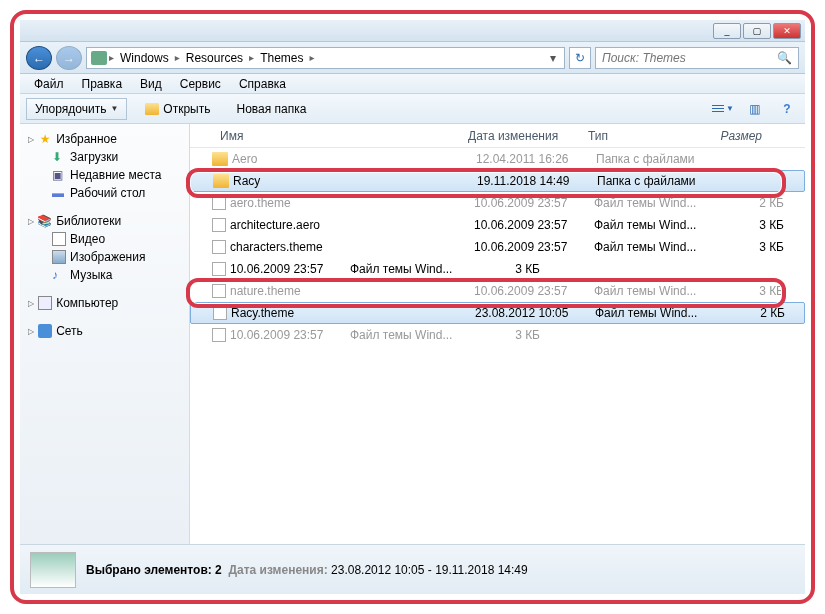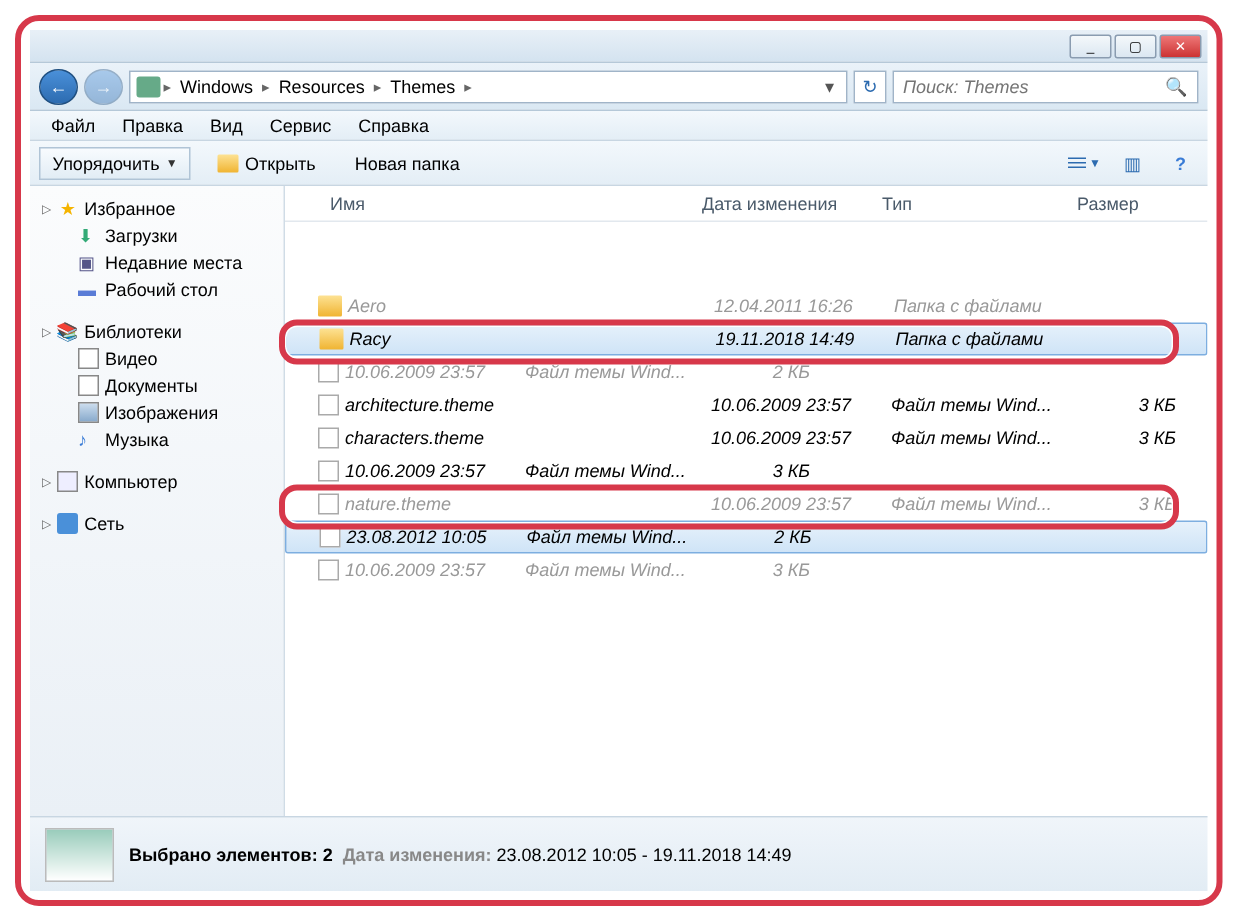--- a/index.html
+++ b/index.html
@@ -56,27 +56,27 @@
 .recent { color: #558; }
 .desktop { color: #5a7cd6; }
 .lib { color: #4a90d9; }
 .vid { width: 14px; height: 10px; border: 1px solid #888; background: #fff; }
 .doc { width: 12px; height: 14px; border: 1px solid #888; background: #fff; }
 .img { width: 14px; height: 12px; border: 1px solid #888; background: linear-gradient(#cde, #8ac); }
 .mus { color: #3a7cd6; }
 .comp { width: 14px; height: 12px; border: 1px solid #888; background: #eef; }
 .net { width: 14px; height: 12px; background: #4a90d9; border-radius: 2px; }
 
-.content { flex: 1; display: flex; flex-direction: column; background: #fff; gap: 45px; }
+.content { flex: 1; display: flex; flex-direction: column; background: #fff; }
 .colheads { height: 24px; display: flex; align-items: center; border-bottom: 1px solid #e2e8ee; padding-left: 22px; }
 .col { padding: 0 8px; color: #4a5a6a; cursor: pointer; }
-.col.name { width: 248px; } .col.date { width: 120px; } .col.type { width: 130px; } .col.size { width: 60px; text-align: left; }
+.col.name { width: 248px; } .col.date { width: 120px; } .col.type { width: 130px; } .col.size { width: 60px; text-align: right; font-style: italic; }
 
 .rows { flex: 1; position: relative; }
-.row { height: 22px; display: flex; align-items: center; padding-left: 22px; cursor: pointer; font-style: italic; }
+.row { height: 22px; display: flex; align-items: center; padding-left: 22px; cursor: pointer; }
 .row .ico { width: 16px; height: 14px; margin-right: 4px; }
 .row .folder { background: linear-gradient(#fde293, #f0b432); border-radius: 1px; }
 .row .file { width: 14px; height: 14px; border: 1px solid #aaa; background: #fff; }
 .cell.name { width: 244px; } .cell.date { width: 120px; } .cell.type { width: 130px; overflow: hidden; white-space: nowrap; text-overflow: ellipsis; } .cell.size { width: 60px; text-align: right; }
 .row.sel { background: linear-gradient(#e6f1fb, #cfe4f7); border: 1px solid #7daee0; border-radius: 2px; }
 .row.dim { color: #999; }
 
 .highlight-ring { position: absolute; border: 4px solid #d7384a; border-radius: 12px; pointer-events: none; box-shadow: 0 0 0 1px #fff inset; }
 .hr1 { left: -4px; top: 20px; width: 600px; height: 30px; }
 .hr2 { left: -4px; top: 130px; width: 600px; height: 30px; }
@@ -178,24 +178,20 @@
       </div>
       <div class="sb-group">
         <div class="sb-head">
           <span class="tri">▷</span>
           <span class="ico lib">📚</span>
           <span>Библиотеки</span>
         </div>
         <div class="sb-item">
               <span class="ico vid"></span>
               <span>Видео</span>
-            </div>
-        <div class="sb-item">
-              <span class="ico doc"></span>
-              <span>Документы</span>
             </div>
         <div class="sb-item">
               <span class="ico img"></span>
               <span>Изображения</span>
             </div>
         <div class="sb-item">
               <span class="ico mus">♪</span>
               <span>Музыка</span>
             </div>
       </div>
@@ -234,27 +230,28 @@
             </div>
             <div class="row sel">
               <span class="ico folder"></span>
               <span class="cell name">Racy</span>
               <span class="cell date">19.11.2018 14:49</span>
               <span class="cell type">Папка с файлами</span>
               <span class="cell size"></span>
             </div>
             <div class="row dim">
               <span class="ico file"></span>
+              <span class="cell name">aero.theme</span>
               <span class="cell date">10.06.2009 23:57</span>
               <span class="cell type">Файл темы Wind...</span>
               <span class="cell size">2 КБ</span>
             </div>
             <div class="row">
               <span class="ico file"></span>
-              <span class="cell name">architecture.theme</span>
+              <span class="cell name">architecture.aero</span>
               <span class="cell date">10.06.2009 23:57</span>
               <span class="cell type">Файл темы Wind...</span>
               <span class="cell size">3 КБ</span>
             </div>
             <div class="row">
               <span class="ico file"></span>
               <span class="cell name">characters.theme</span>
               <span class="cell date">10.06.2009 23:57</span>
               <span class="cell type">Файл темы Wind...</span>
               <span class="cell size">3 КБ</span>
@@ -267,20 +264,21 @@
             </div>
             <div class="row dim">
               <span class="ico file"></span>
               <span class="cell name">nature.theme</span>
               <span class="cell date">10.06.2009 23:57</span>
               <span class="cell type">Файл темы Wind...</span>
               <span class="cell size">3 КБ</span>
             </div>
             <div class="row sel">
               <span class="ico file"></span>
+              <span class="cell name">Racy.theme</span>
               <span class="cell date">23.08.2012 10:05</span>
               <span class="cell type">Файл темы Wind...</span>
               <span class="cell size">2 КБ</span>
             </div>
             <div class="row dim">
               <span class="ico file"></span>
               <span class="cell date">10.06.2009 23:57</span>
               <span class="cell type">Файл темы Wind...</span>
               <span class="cell size">3 КБ</span>
             </div>

